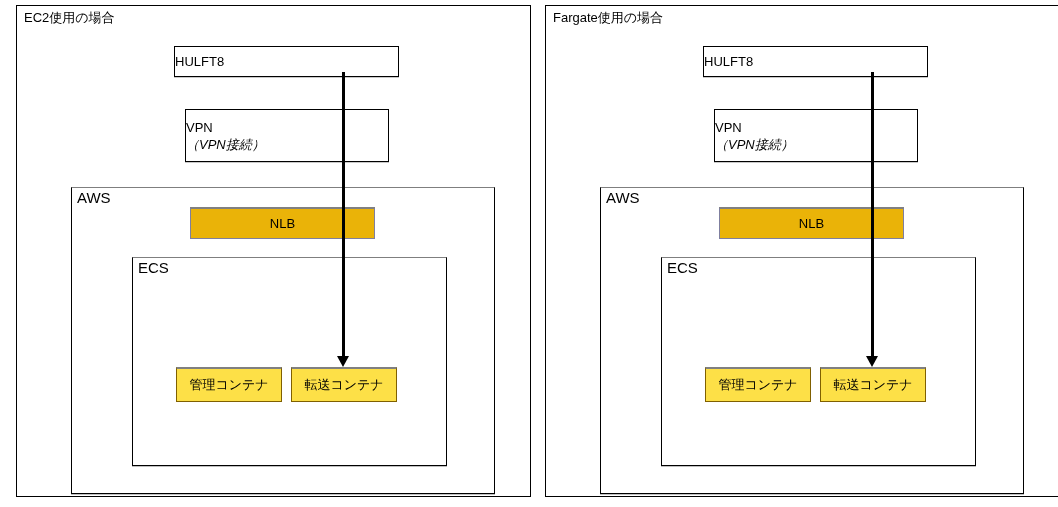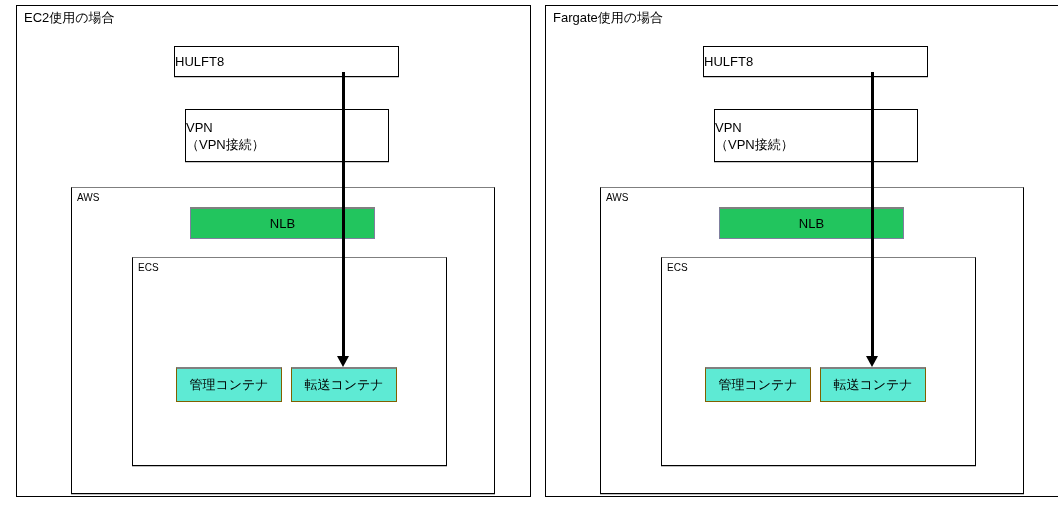--- a/index.html
+++ b/index.html
@@ -44,21 +44,21 @@
     background: #ffffff;
     border: 1px solid #000000;
     border-top-color: #7f7f7f;
     border-left-color: #000000;
     box-shadow: 0 1px 0 0 #bfbfbf;
   }
   .group-title {
     position: absolute;
     left: 5px;
     top: 2px;
-    font-size: 10px;
+    font-size: 15px;
     line-height: 16px;
     white-space: nowrap;
   }
   .group-title.bold {
     font-weight: bold;
     left: 6px;
     top: 6px;
   }
   
   .node {
@@ -69,39 +69,39 @@
     display: flex;
     align-items: center;
     justify-content: center;
     text-align: left;
     font-size: 13px;
     line-height: 17px;
     box-shadow: 0 1px 0 0 #c8c8c8;
     z-index: 3;
   }
   .node .lines { width: 100%; }
-  .node .l2 { display: block; }
+  .node .l2 { display: block; font-style: italic; }
   
   .nlb {
     position: absolute;
     box-sizing: border-box;
-    background: #22c55e;
+    background: #eab308;
     border: 1px solid #7f7f9f;
     border-top: 2px solid #808080;
     display: flex;
     align-items: center;
     justify-content: center;
     font-size: 13px;
     z-index: 3;
   }
   
   .chip {
     position: absolute;
     box-sizing: border-box;
-    background: #5eead4;
+    background: #fde047;
     border: 1px solid #806000;
     border-top: 2px solid #808080;
     display: flex;
     align-items: center;
     justify-content: center;
     font-size: 13px;
     white-space: nowrap;
     z-index: 4;
   }
   

